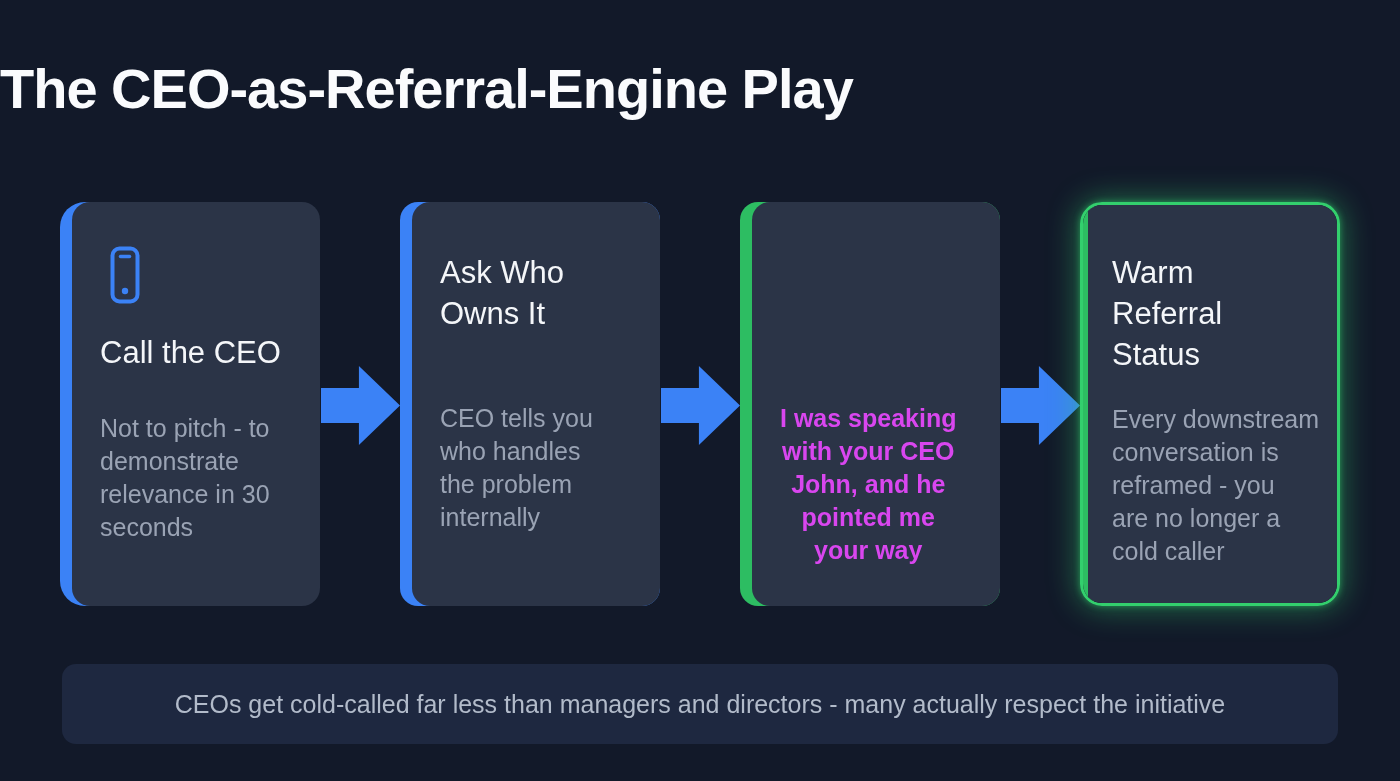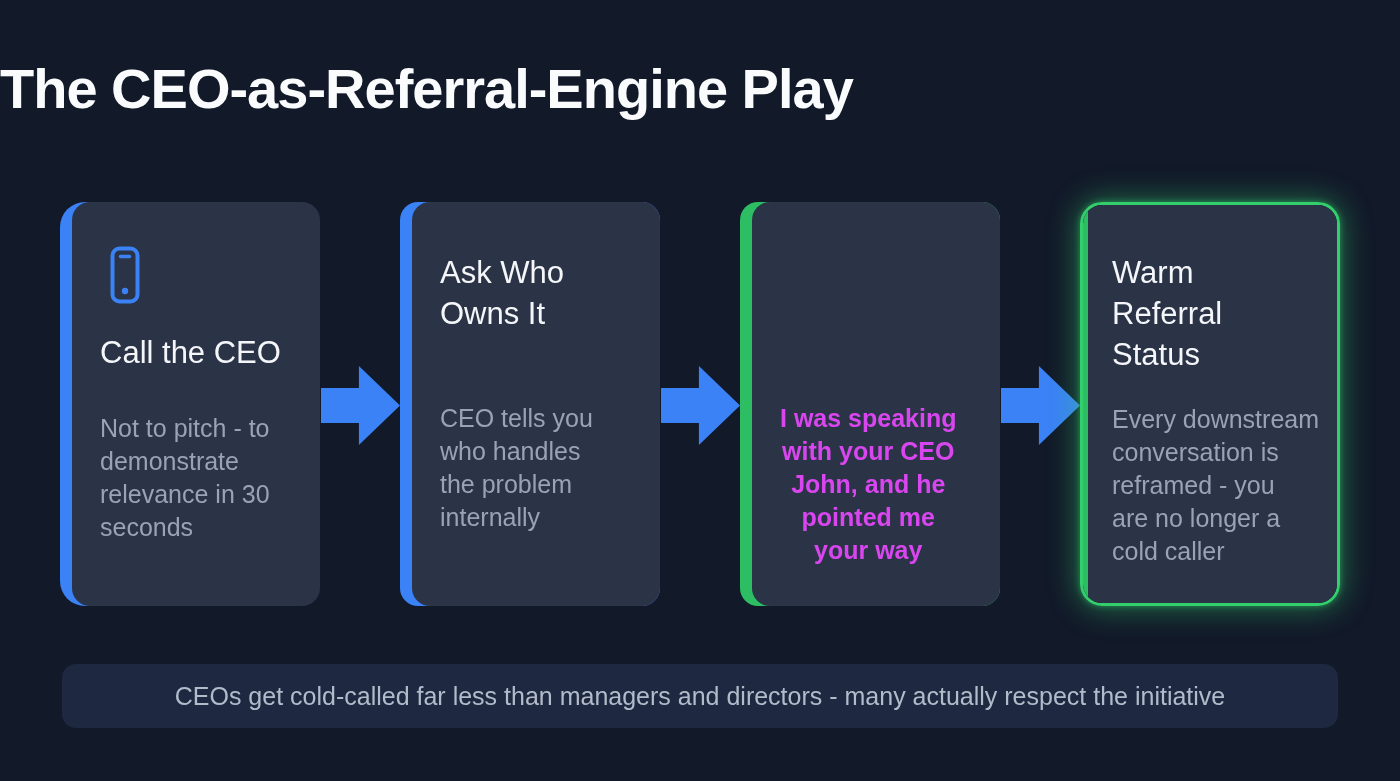--- a/index.html
+++ b/index.html
@@ -98,21 +98,21 @@
     background: #3b82f6;
     clip-path: polygon(0 28%, 48% 28%, 48% 0, 100% 50%, 48% 100%, 48% 72%, 0 72%);
   }
   .arrow-1 { left: 321px; }
   .arrow-2 { left: 661px; }
   .arrow-3 { left: 1001px; }
   
   .footer-note {
     position: absolute;
     left: 62px; top: 664px;
-    width: 1276px; height: 64px;
+    width: 1276px; height: 80px;
     background: #1e2840;
     border-radius: 14px;
     display: flex;
     align-items: center;
     justify-content: center;
     font-size: 25px;
     color: #b2bbca;
     white-space: pre;
   }
 </style>

